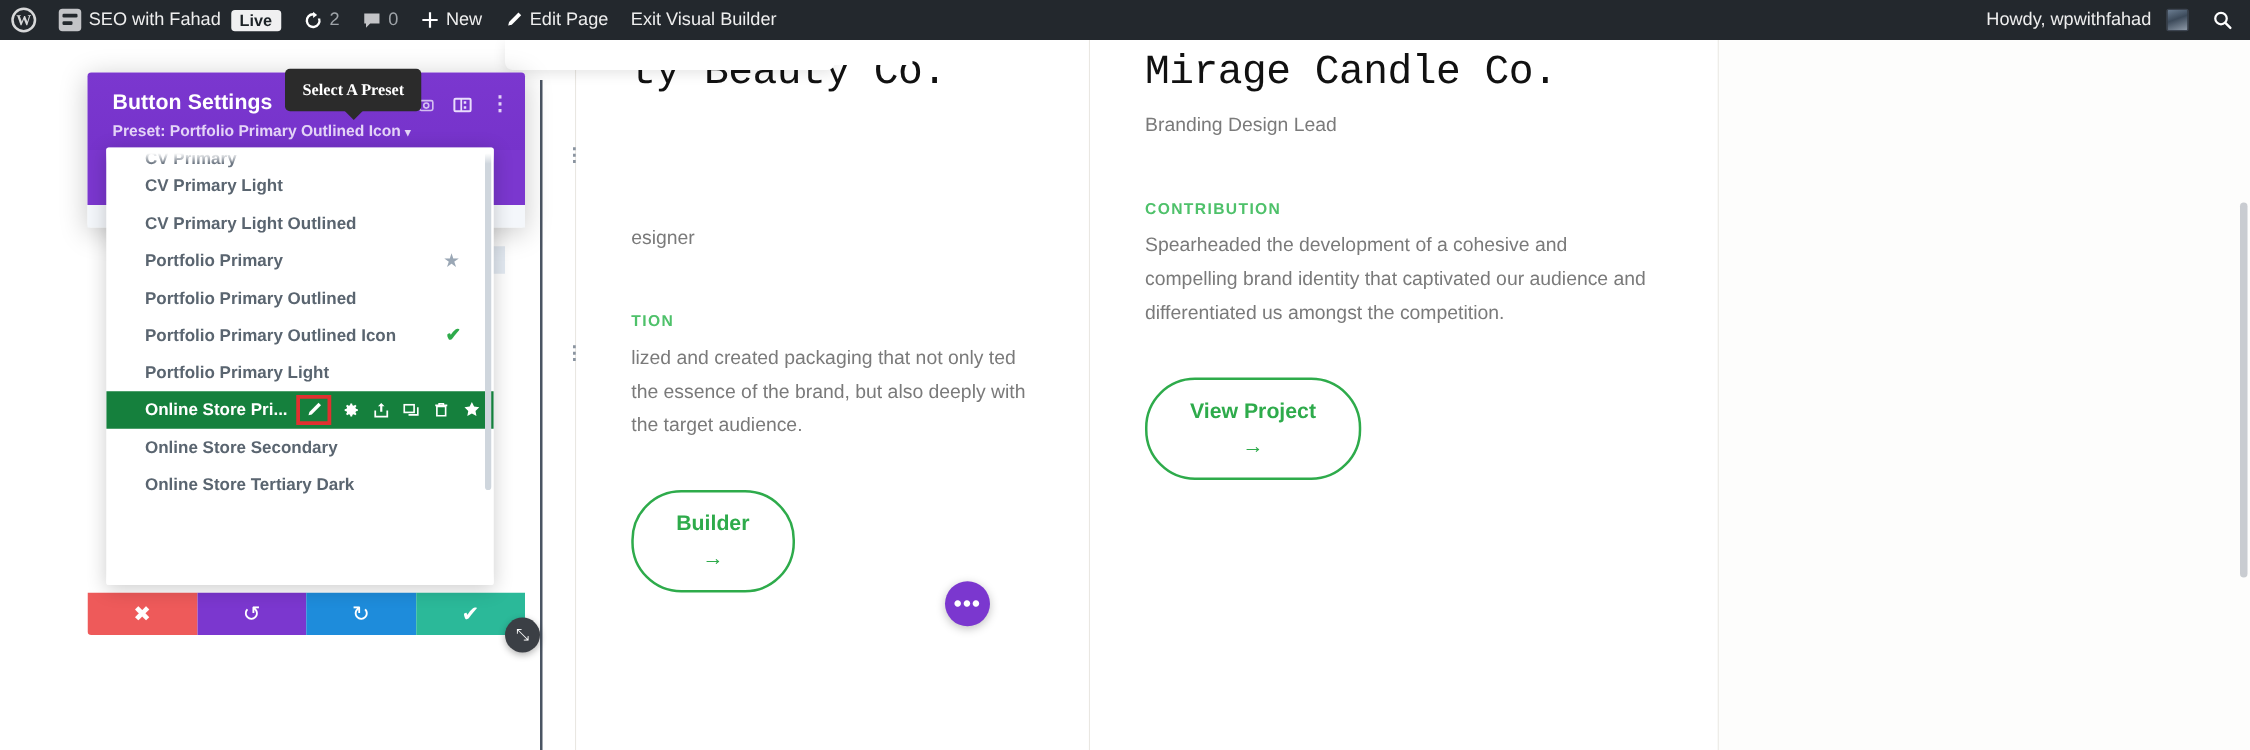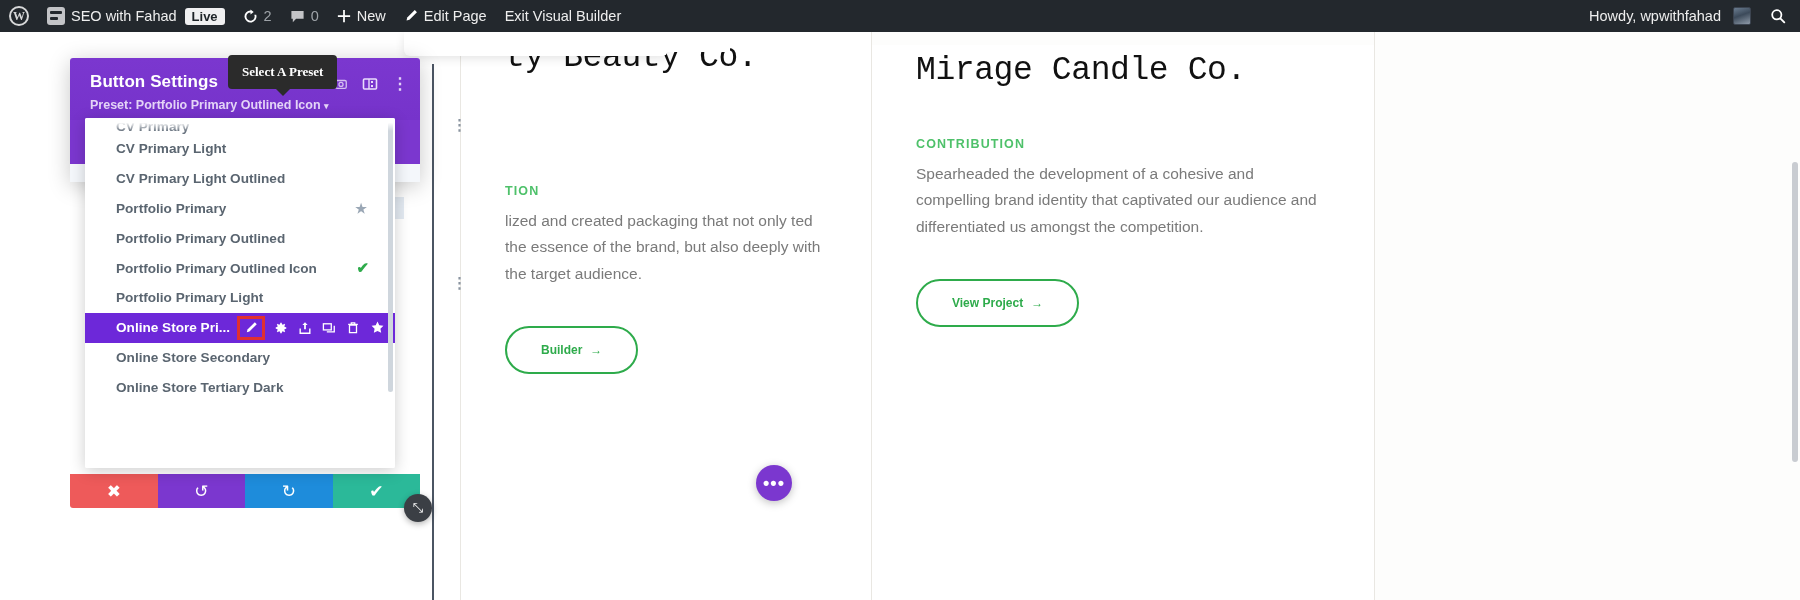--- a/index.html
+++ b/index.html
@@ -53,43 +53,43 @@
     position:absolute; top:0; left:0; width:1800px; height:568px;
     display:flex;
   }
   .gutter-left { width:460px; background:#ffffff; }
   .card {
     position:relative;
     background:#ffffff;
     padding:0 44px;
   }
   .card.mid { width:410px; }
-  .card.right { width:502px;margin-top:13px; }
+  .card.right { width:502px; }
   .card-sep { width:1px; background:#e9e7e2; }
 
   .card-inner { padding-top:6px; }
   .card-title {
     font-family:Liberation Mono, monospace;
     font-size:33px; line-height:1.2; font-weight:400; color:#111111;
     letter-spacing:-0.4px; white-space:nowrap;
   }
   .label {
     font-size:12.5px; font-weight:700; letter-spacing:1.1px;
     color:#4ec16a; margin-top:46px;
   }
   .body-text {
     font-size:15.5px; line-height:1.72; color:#7a7a7a; margin-top:10px;
   }
   .btn-outline {
     display:inline-flex; align-items:center; justify-content:center; gap:8px;
     margin-top:38px;
     border:2px solid #2eab4b; color:#2eab4b;
     border-radius:40px; padding:15px 34px;
-    font-size:12px; font-weight:700; background:transparent;
-    cursor:pointer; white-space:nowrap;
+    font-size:17px; font-weight:700; background:transparent;
+    cursor:pointer; white-space:nowrap;flex-direction:column;
   }
 
   
   .bg-band {
     position:absolute; top:0; left:0; width:1800px; height:568px;
     background:linear-gradient(90deg,#fdfdfc 0%,#fdfdfc 100%);
   }
 
   
   .modal {
@@ -148,21 +148,21 @@
     position:relative; cursor:pointer; white-space:nowrap;
   }
   .dd-item.clip-top { color:#6a7480; }
   .dd-item .star {
     position:absolute; right:28px; color:#9aa7b5; font-size:13px;
   }
   .dd-item .check {
     position:absolute; right:26px; color:#2eab4b; font-size:15px; font-weight:bold;
   }
   .dd-item.active {
-    background:#6d28d9; color:#ffffff; font-weight:700;
+    background:#15803d; color:#ffffff; font-weight:700;
     padding-right:8px;
   }
   .dd-actions {
     position:absolute; right:10px; top:0; height:100%;
     display:flex; align-items:center; gap:10px;
   }
   .dd-actions .act { color:#ffffff; display:flex; align-items:center; }
   .dd-actions .act.boxed {
     outline:3px solid #e03030; background:transparent;
     padding:2px 4px; margin-right:2px;
@@ -247,34 +247,36 @@
 
     <div class="cards-row">
       <div class="gutter-left"></div>
 
       <div class="card-sep"></div>
 
       <div class="card mid">
         <div class="card-inner">
           <div class="card-title">ty Beauty Co.</div>
           <div class="label" style="visibility:hidden">ROLE</div>
+          <div class="body-text" style="margin-top:40px">esigner</div>
           <div class="label">TION</div>
           <div class="body-text">lized and created packaging that not only ted the essence of the brand, but also deeply with the target audience.</div>
           <button class="btn-outline">
             <span>Builder</span>
             <span>→</span>
           </button>
         </div>
       </div>
 
       <div class="card-sep"></div>
 
       <div class="card right">
         <div class="card-inner">
           <div class="card-title">Mirage Candle Co.</div>
+          <div class="body-text">Branding Design Lead</div>
           <div class="label">CONTRIBUTION</div>
           <div class="body-text">Spearheaded the development of a cohesive and compelling brand identity that captivated our audience and differentiated us amongst the competition.</div>
           <button class="btn-outline">
             <span>View Project</span>
             <span>→</span>
           </button>
         </div>
       </div>
 
       <div class="card-sep"></div>

